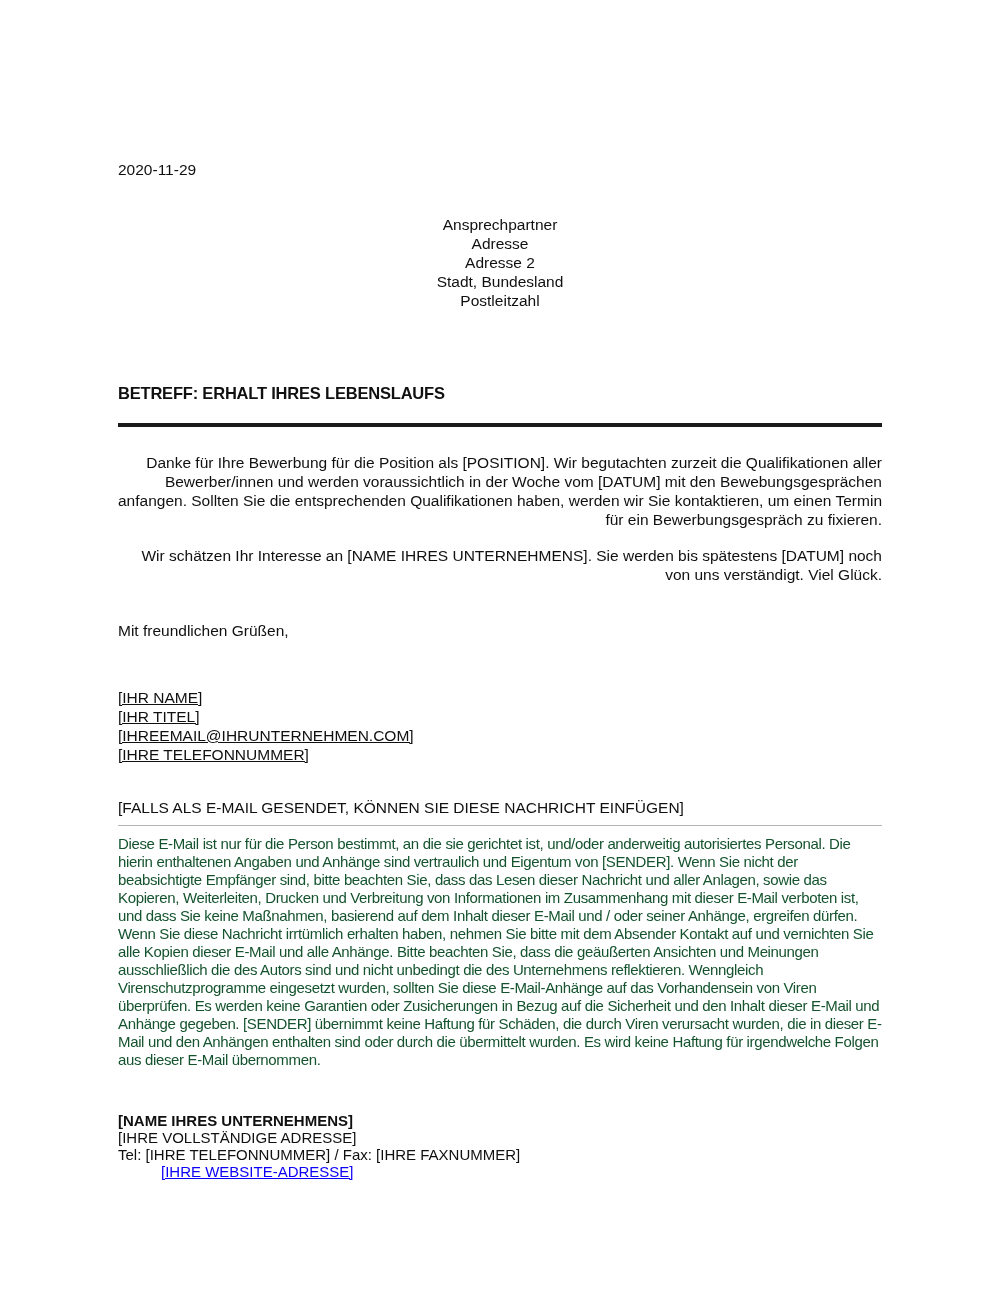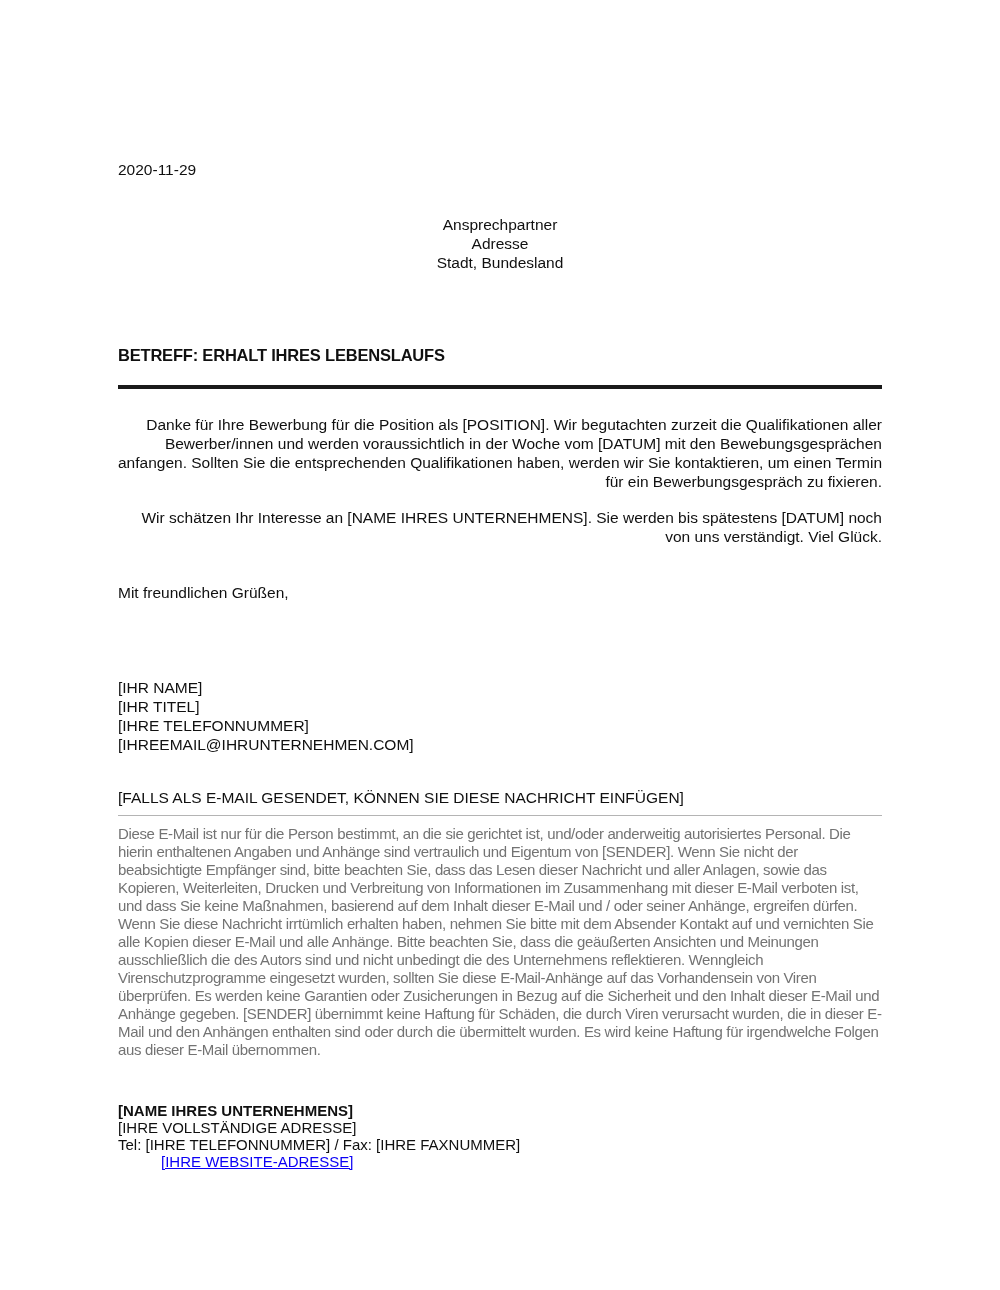--- a/index.html
+++ b/index.html
@@ -43,34 +43,35 @@
     max-width: 764px;
     text-align: right;
   }
   .body-paragraph.second {
     margin-top: 17px;
   }
   .closing {
     margin-top: 37px;
   }
   .signature-block {
-    margin-top: 76px;
+    margin-top: 48px;
+    text-decoration: underline;
   }
   .email-note {
     margin-top: 34px;
   }
   .disclaimer-divider {
     margin-top: 8px;
     border: none;
     border-top: 1px solid #b4b4b4;
     height: 0;
   }
   .disclaimer-text {
     margin-top: 9px;
-    color: #737373;
+    color: #14532d;
     font-size: 15px;
     line-height: 18px;
     letter-spacing: -0.35px;
     max-width: 766px;
   }
   .footer {
     margin-top: 43px;
     text-align: left;
     font-size: 15px;
     line-height: 17px;
@@ -88,37 +89,39 @@
 </head>
 <body>
 
 <div class="page">
 
   <div class="date-line">2020-11-29</div>
 
   <div class="recipient-block">
     <div>Ansprechpartner</div>
     <div>Adresse</div>
+    <div>Adresse 2</div>
     <div>Stadt, Bundesland</div>
+    <div>Postleitzahl</div>
   </div>
 
   <div class="subject-heading">BETREFF: ERHALT IHRES LEBENSLAUFS</div>
 
 
   <div class="body-paragraph">Danke für Ihre Bewerbung für die Position als [POSITION]. Wir begutachten zurzeit die Qualifikationen aller Bewerber/innen und werden voraussichtlich in der Woche vom [DATUM] mit den Bewebungsgesprächen anfangen. Sollten Sie die entsprechenden Qualifikationen haben, werden wir Sie kontaktieren, um einen Termin für ein Bewerbungsgespräch zu fixieren.</div>
 
   <div class="body-paragraph second">Wir schätzen Ihr Interesse an [NAME IHRES UNTERNEHMENS]. Sie werden bis spätestens [DATUM] noch von uns verständigt. Viel Glück.</div>
 
   <div class="closing">Mit freundlichen Grüßen,</div>
 
   <div class="signature-block">
     <div>[IHR NAME]</div>
     <div>[IHR TITEL]</div>
+    <div>[IHREEMAIL@IHRUNTERNEHMEN.COM]</div>
     <div>[IHRE TELEFONNUMMER]</div>
-    <div>[IHREEMAIL@IHRUNTERNEHMEN.COM]</div>
   </div>
 
   <div class="email-note">[FALLS ALS E-MAIL GESENDET, KÖNNEN SIE DIESE NACHRICHT EINFÜGEN]</div>
 
   <hr class="disclaimer-divider">
 
   <div class="disclaimer-text">Diese E-Mail ist nur für die Person bestimmt, an die sie gerichtet ist, und/oder anderweitig autorisiertes Personal. Die hierin enthaltenen Angaben und Anhänge sind vertraulich und Eigentum von [SENDER]. Wenn Sie nicht der beabsichtigte Empfänger sind, bitte beachten Sie, dass das Lesen dieser Nachricht und aller Anlagen, sowie das Kopieren, Weiterleiten, Drucken und Verbreitung von Informationen im Zusammenhang mit dieser E-Mail verboten ist, und dass Sie keine Maßnahmen, basierend auf dem Inhalt dieser E-Mail und / oder seiner Anhänge, ergreifen dürfen. Wenn Sie diese Nachricht irrtümlich erhalten haben, nehmen Sie bitte mit dem Absender Kontakt auf und vernichten Sie alle Kopien dieser E-Mail und alle Anhänge. Bitte beachten Sie, dass die geäußerten Ansichten und Meinungen ausschließlich die des Autors sind und nicht unbedingt die des Unternehmens reflektieren. Wenngleich Virenschutzprogramme eingesetzt wurden, sollten Sie diese E-Mail-Anhänge auf das Vorhandensein von Viren überprüfen. Es werden keine Garantien oder Zusicherungen in Bezug auf die Sicherheit und den Inhalt dieser E-Mail und Anhänge gegeben. [SENDER] übernimmt keine Haftung für Schäden, die durch Viren verursacht wurden, die in dieser E-Mail und den Anhängen enthalten sind oder durch die übermittelt wurden. Es wird keine Haftung für irgendwelche Folgen aus dieser E-Mail übernommen.</div>
 
   <div class="footer">
     <div class="footer-company">[NAME IHRES UNTERNEHMENS]</div>

